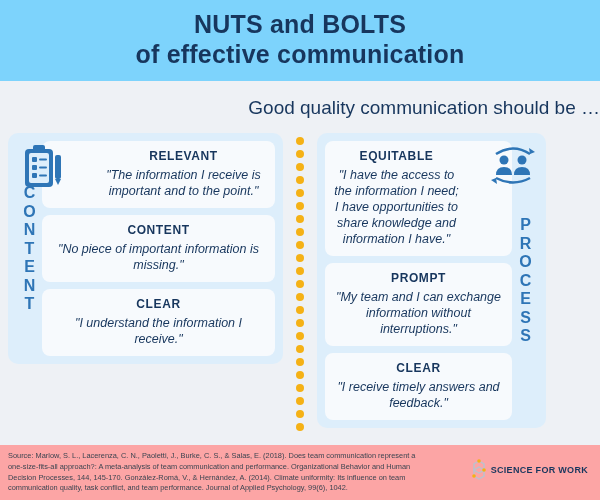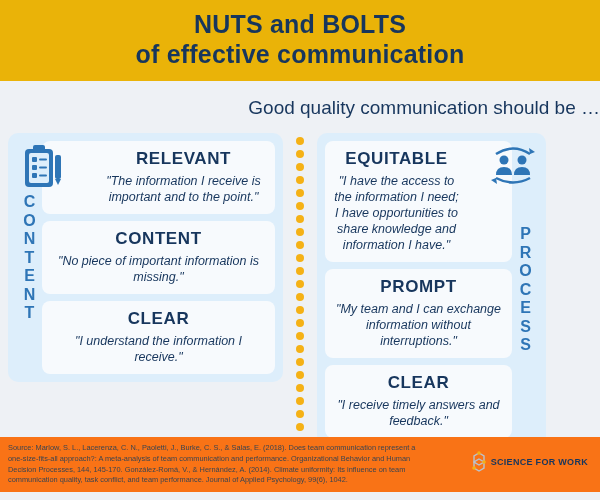--- a/index.html
+++ b/index.html
@@ -6,21 +6,21 @@
   body {
     width: 600px; height: 500px;
     font-family: "Liberation Sans", sans-serif;
     background: #eef1f5;
     overflow: hidden;
   }
   .page { width: 600px; height: 500px; position: relative; background: #eef1f5; }
 
   
   .header {
-    background: #eab308;
+    background: #7dd3fc;
     width: 100%;
     padding: 10px 0 12px 0;
     text-align: center;
   }
   .header h1 {
     color: #17365d;
     font-size: 25px;
     font-weight: bold;
     line-height: 1.18;
     letter-spacing: 0.2px;
@@ -70,21 +70,21 @@
 
   .card {
     background: #f7fafd;
     border-radius: 8px;
     padding: 8px 8px 9px 8px;
     text-align: center;
   }
   .card-title {
     color: #17365d;
     font-weight: bold;
-    font-size: 17px;
+    font-size: 12px;
     letter-spacing: 0.6px;
     margin-bottom: 4px;
   }
   .card-text {
     color: #17365d;
     font-size: 12.5px;
     font-style: italic;
     line-height: 1.28;
   }
 
@@ -103,23 +103,23 @@
     flex: none;
   }
 
   
   .icon-clipboard { position: absolute; left: 16px; top: 12px; }
   .icon-process { position: absolute; right: 10px; top: 12px; }
 
   
   .footer {
     position: absolute;
-    left: 0; bottom: 8px;
+    left: 0; bottom: 0;
     width: 600px;
-    background: #f97316;
+    background: #fca5a5;
     padding: 6px 8px 6px 8px;
     display: flex;
     align-items: flex-start;
     justify-content: space-between;
   }
   .source {
     color: #3b4450;
     font-size: 7.4px;
     line-height: 1.45;
     max-width: 420px;

